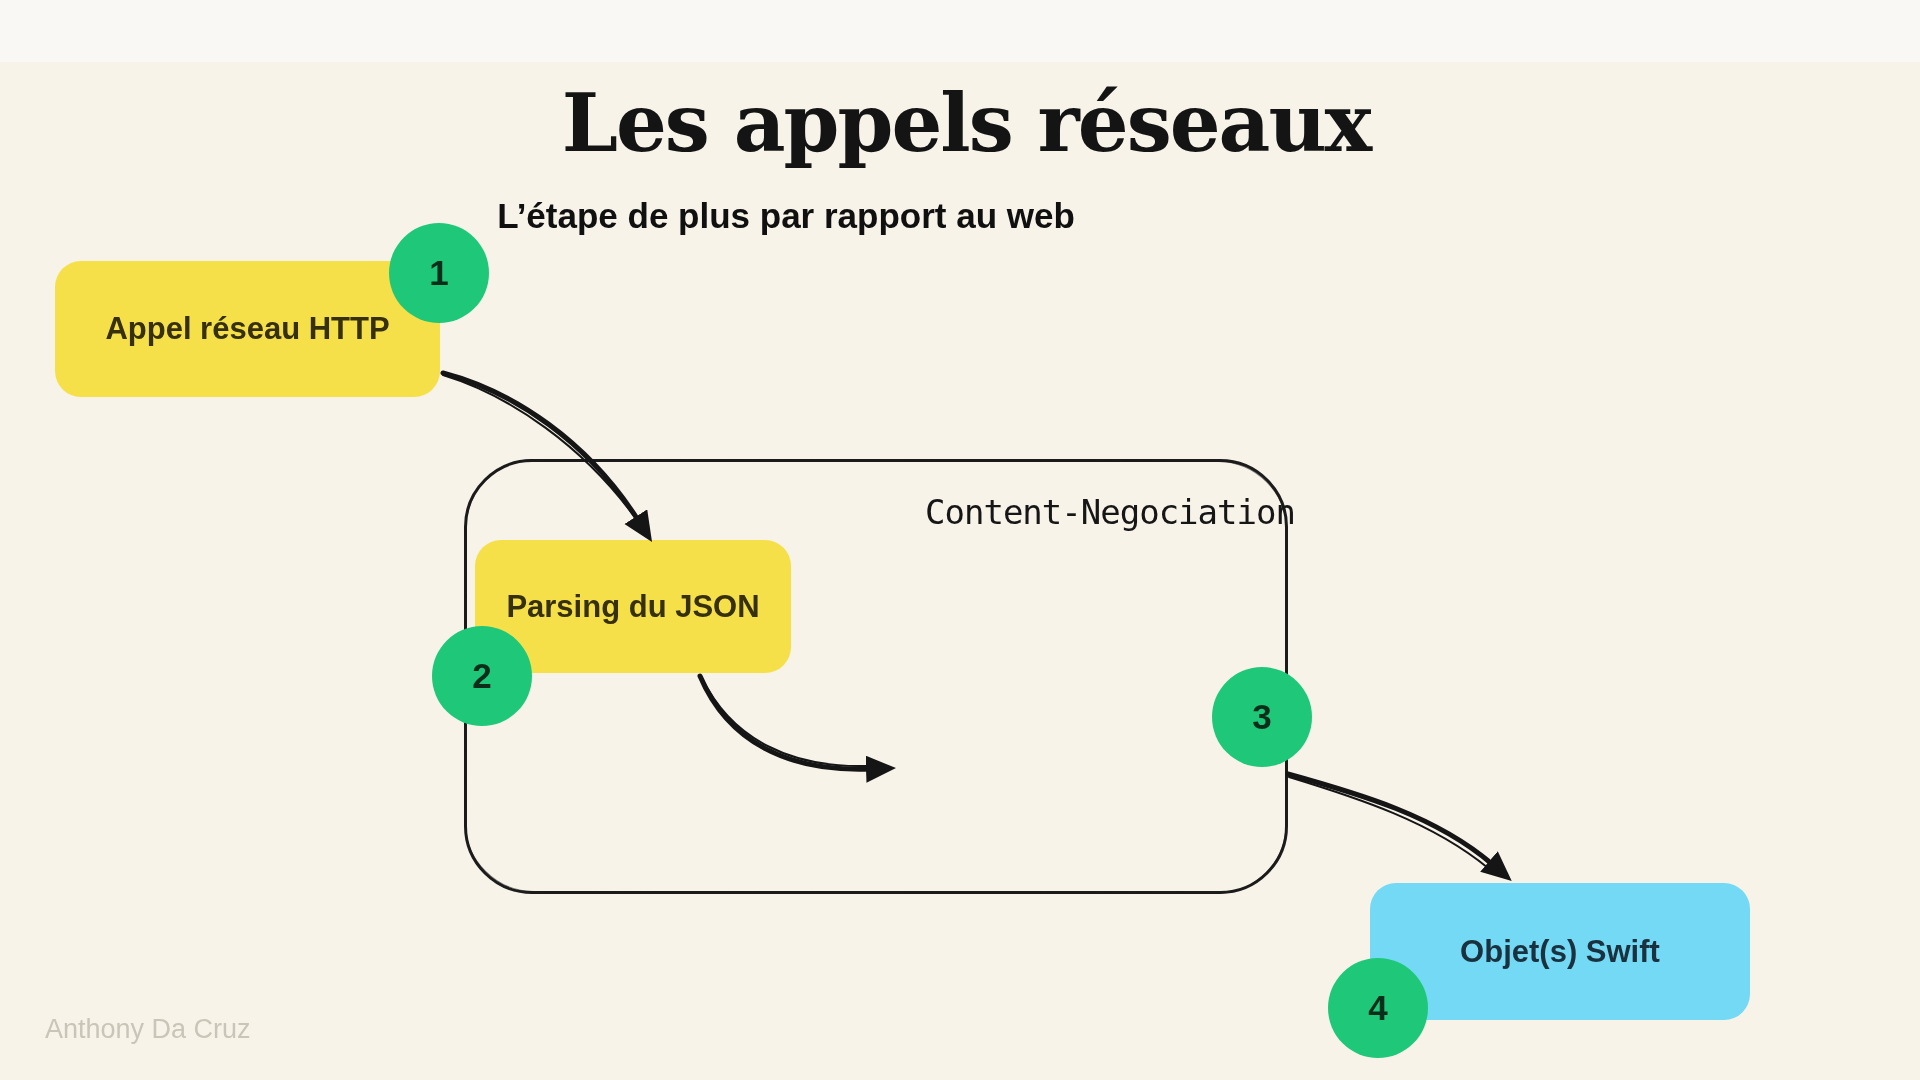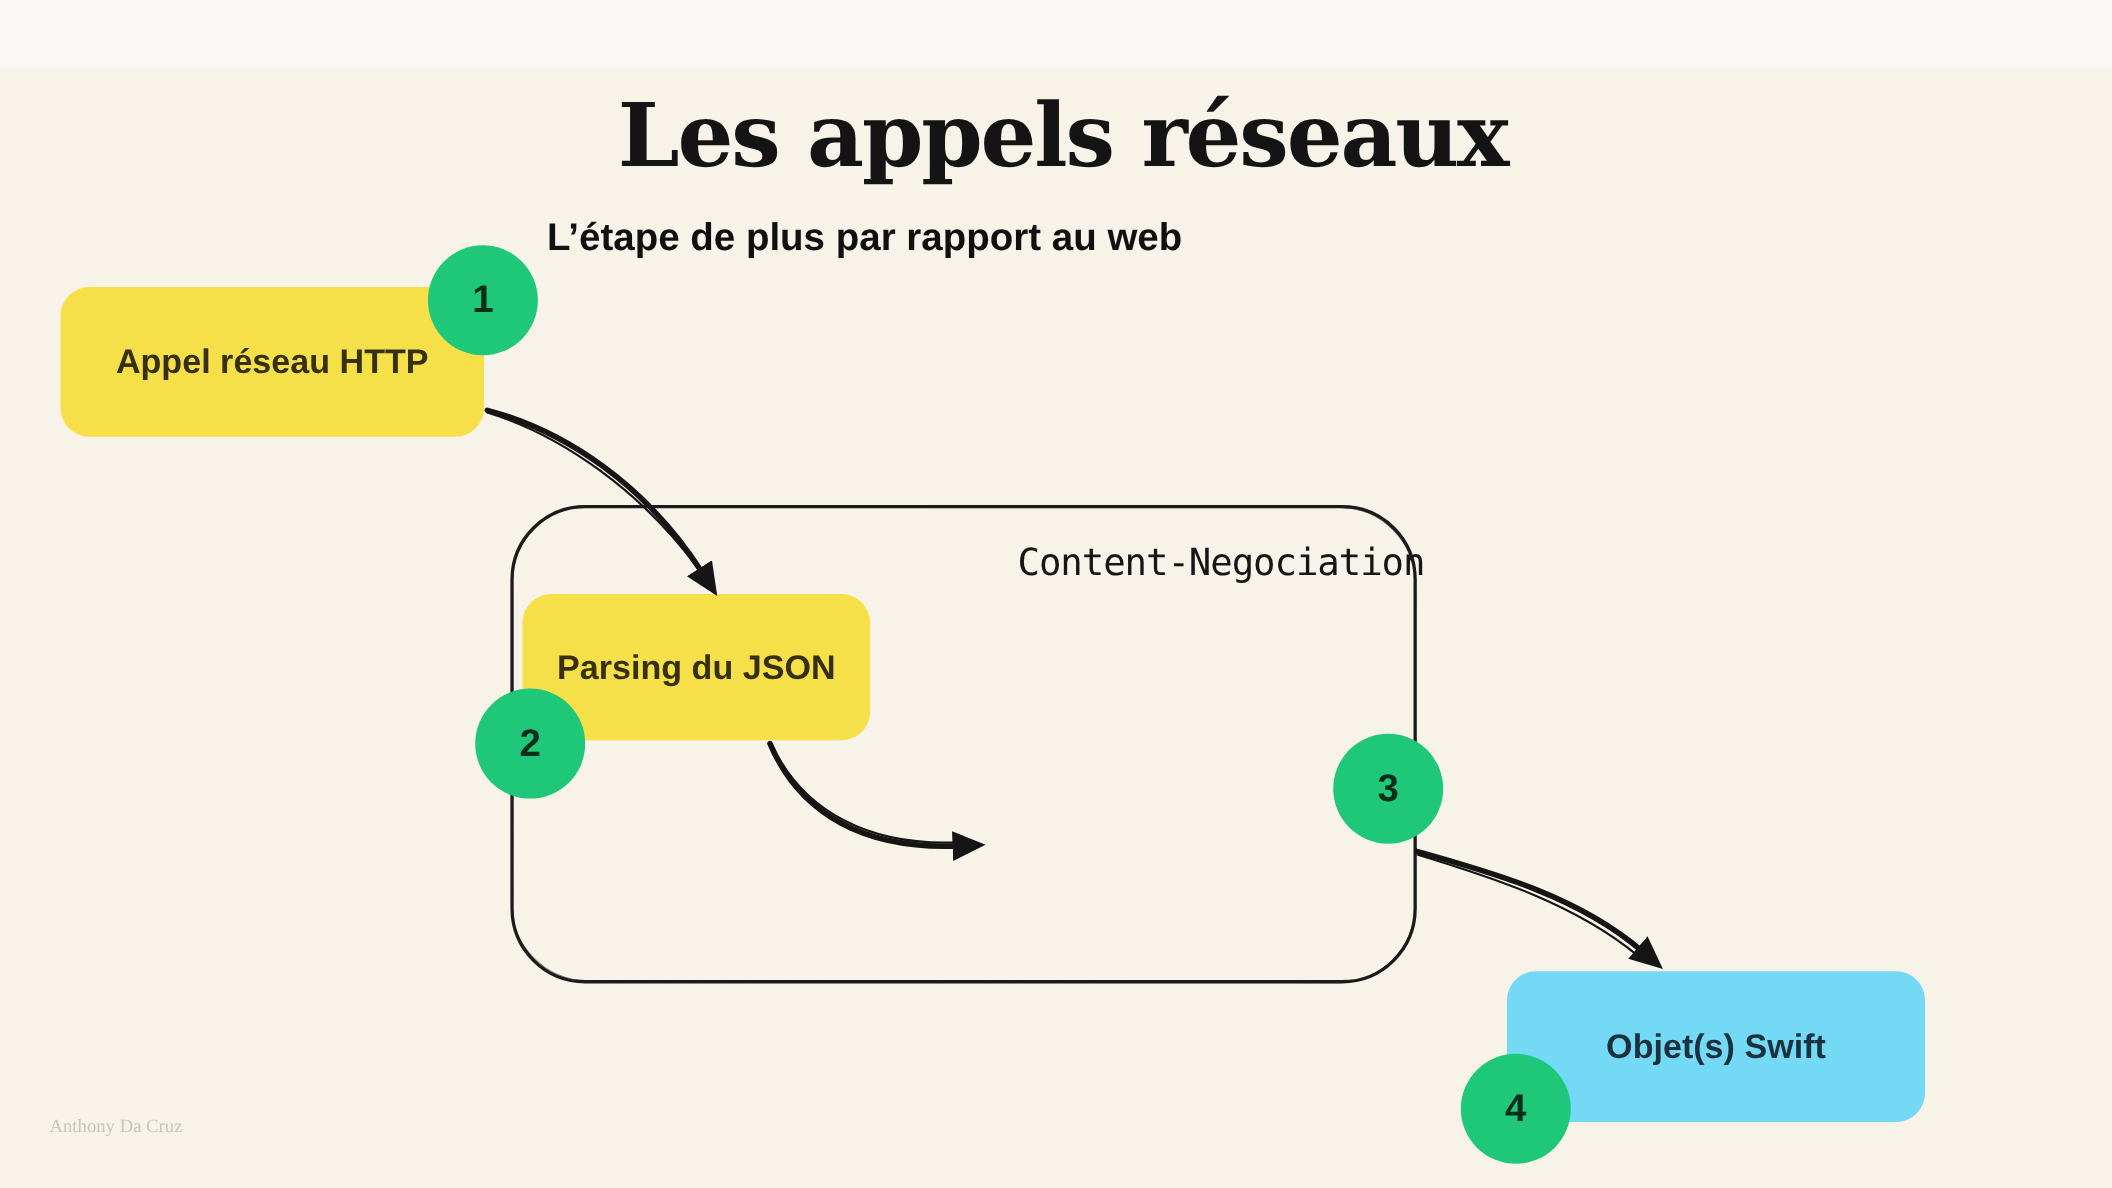--- a/index.html
+++ b/index.html
@@ -109,22 +109,22 @@
   .arrows {
     position: absolute;
     left: 0; top: 0;
     z-index: 5;
     pointer-events: none;
   }
 
   .watermark {
     position: absolute;
     left: 45px; top: 1014px;
-    font-family: Liberation Serif, serif;
-    font-size: 17px;
+    font-family: Liberation Sans, sans-serif;
+    font-size: 27px;
     color: #c9c5b7;
   }
 </style>
 </head>
 <body>
 
 <div class="slide">
 
   <div class="top-band"></div>
 

